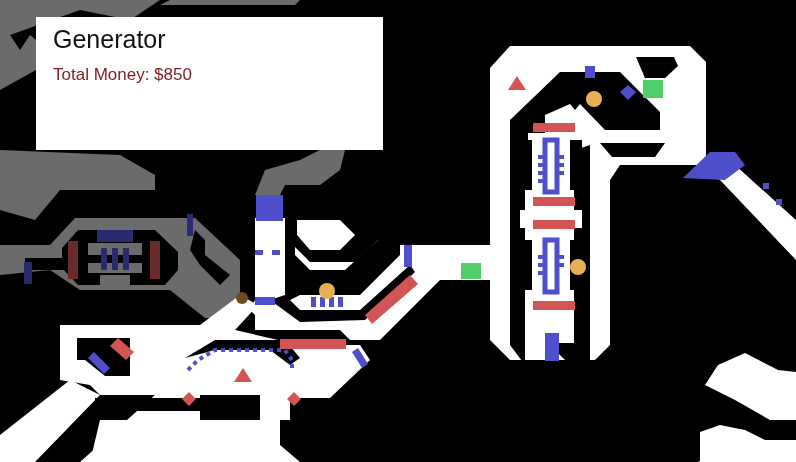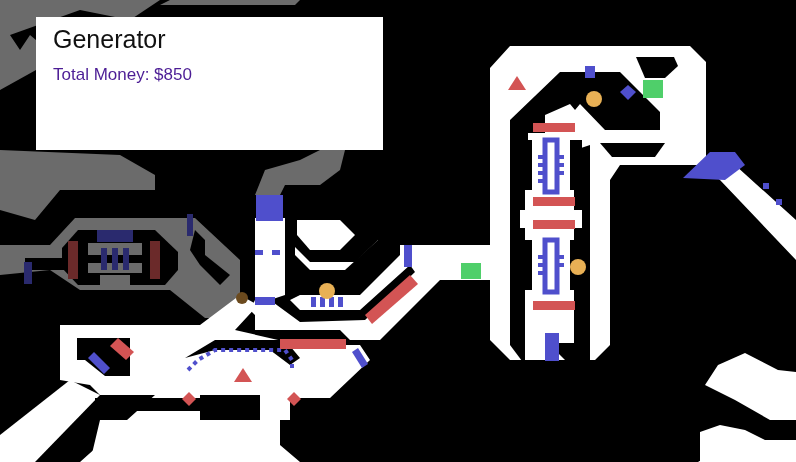--- a/index.html
+++ b/index.html
@@ -1,20 +1,20 @@
 <!DOCTYPE html>
 <html><head>
 <meta charset="utf-8">
 <style>
   html,body{margin:0;padding:0;background:#000;}
   #stage{position:relative;width:796px;height:462px;overflow:hidden;background:#000;}
   #map{position:absolute;left:0;top:0;width:796px;height:462px;}
   #info-panel{position:absolute;left:36px;top:17px;width:347px;height:133px;background:#fff;}
   #info-title{position:absolute;left:17px;top:8px;font-family:"Liberation Sans",sans-serif;font-size:25px;color:#111;}
-  #info-money{position:absolute;left:17px;top:48px;font-family:"Liberation Sans",sans-serif;font-size:17px;color:#4c1d95;}
+  #info-money{position:absolute;left:17px;top:48px;font-family:"Liberation Sans",sans-serif;font-size:17px;color:#7f1d1d;}
 </style>
 </head>
 <body>
 
 <div id="stage">
   <svg id="map" viewBox="0 0 796 462">
 
     <g fill="#6b6b6b">
       <polygon points="0,0 160,0 130,20 80,10 10,35 20,50 30,35 36,40 36,70 0,90"></polygon>
       <polygon points="0,150 120,155 155,175 155,190 60,190 35,220 0,210"></polygon>

